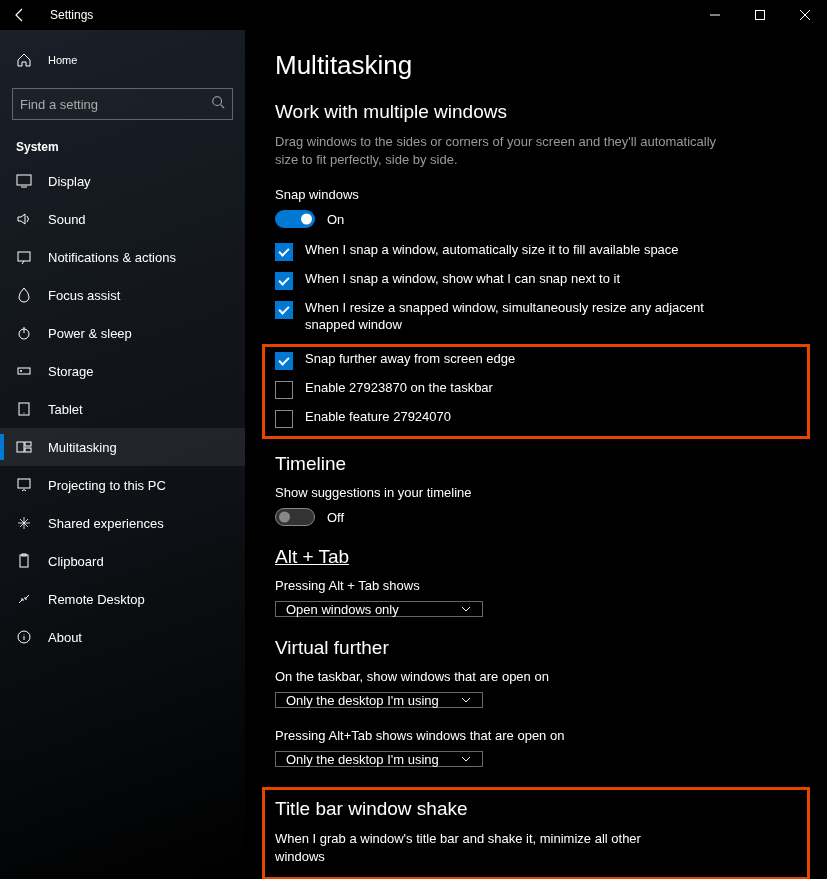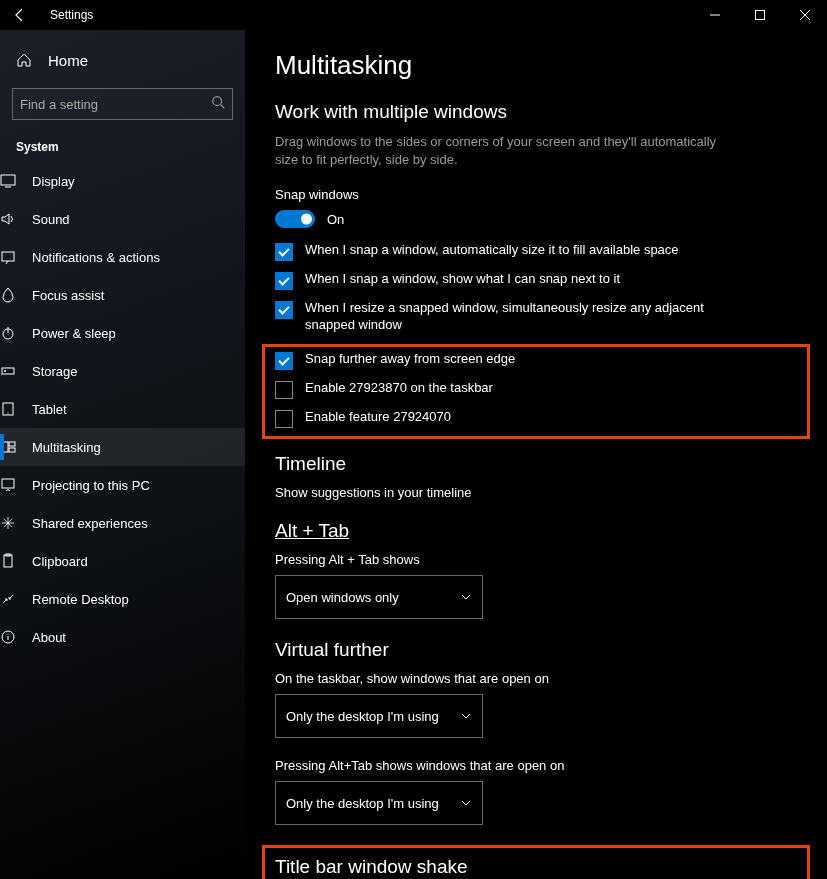--- a/index.html
+++ b/index.html
@@ -8,48 +8,48 @@
 .titlebar { height: 30px; display: flex; align-items: center; background: #000; }
 .titlebar .back { width: 40px; display: flex; align-items: center; justify-content: center; height: 100%; cursor: pointer; }
 .titlebar .title { font-size: 12px; padding-left: 10px; color: #fff; }
 .titlebar .spacer { flex: 1; }
 .winbtn { width: 45px; height: 30px; display: flex; align-items: center; justify-content: center; cursor: pointer; }
 .winbtn svg { width: 10px; height: 10px; }
 .body { flex: 1; display: flex; overflow: hidden; }
 .sidebar { width: 245px; background: linear-gradient(160deg, #1a1f28 0%, #0d1014 60%, #000 100%); padding-top: 10px; display: flex; flex-direction: column; }
 .home { display: flex; align-items: center; height: 40px; padding-left: 16px; gap: 16px; cursor: pointer; }
 .home .icon { width: 16px; display: flex; justify-content: center; }
-.home span { font-size: 15px; }
+.home span { font-size: 11px; }
 .search { margin: 8px 12px; height: 32px; border: 1px solid #666; display: flex; align-items: center; padding: 0 7px; background: rgba(255,255,255,0.02); }
 .search input { flex: 1; background: transparent; border: none; outline: none; color: #fff; font-size: 13px; }
 .search input::placeholder { color: #aaa; }
 .search .sicon { color: #aaa; }
 .cat { padding: 12px 16px 8px 16px; font-size: 12px; font-weight: 600; color: #fff; }
-.navitem { display: flex; align-items: center; height: 38px; gap: 16px; cursor: pointer; font-size: 13px; position: relative; }
+.navitem { display: flex; align-items: center; height: 38px; padding-left: 16px; gap: 16px; cursor: pointer; font-size: 13px; position: relative; }
 .navitem .icon { width: 16px; display: flex; justify-content: center; }
 .navitem.active { background: rgba(255,255,255,0.08); }
 .navitem.active::before { content: ""; position: absolute; left: 0; top: 6px; bottom: 6px; width: 4px; background: #0078d4; }
 .content { flex: 1; background: #000; padding: 20px 30px; overflow-y: auto; }
 .h1 { font-size: 26px; font-weight: 400; margin-bottom: 20px; }
 .h2 { font-size: 19px; font-weight: 400; margin-bottom: 10px; margin-top: 10px; }
 .desc { font-size: 13px; color: #9a9a9a; margin-bottom: 18px; line-height: 1.4; max-width: 450px; }
 .label { font-size: 13px; margin-bottom: 8px; margin-top: 6px; }
 .toggle-row { display: flex; align-items: center; gap: 12px; margin-bottom: 14px; }
 .toggle { width: 40px; height: 18px; border-radius: 9px; position: relative; cursor: pointer; }
 .toggle.on { background: #0078d4; }
 .toggle.off { background: #333; border: 1px solid #888; }
 .toggle .knob { width: 11px; height: 11px; border-radius: 50%; background: #fff; position: absolute; top: 50%; transform: translateY(-50%); }
 .toggle.on .knob { right: 3px; }
 .toggle.off .knob { left: 3px; background: #888; }
 .toggle-row .state { font-size: 13px; }
 .check-row { display: flex; align-items: flex-start; gap: 12px; margin-bottom: 10px; font-size: 13px; line-height: 1.3; max-width: 450px; }
 .check { width: 18px; height: 18px; border: 1px solid #888; flex-shrink: 0; display: flex; align-items: center; justify-content: center; cursor: pointer; margin-top: 1px; }
 .check.checked { background: #0078d4; border-color: #0078d4; }
 .check.checked::after { content: ""; width: 4px; height: 8px; border: solid #fff; border-width: 0 2px 2px 0; transform: rotate(45deg); margin-top: -2px; }
-.dropdown { width: 208px; height: 44px; border: 1px solid #666; background: #000; display: flex; align-items: center; justify-content: space-between; padding: 0 10px; font-size: 13px; cursor: pointer; margin-bottom: 20px; }
+.dropdown { width: 208px; height: 16px; border: 1px solid #666; background: #000; display: flex; align-items: center; justify-content: space-between; padding: 0 10px; font-size: 13px; cursor: pointer; margin-bottom: 20px; }
 .hl { border: 3px solid #e64500; padding: 4px 10px; margin: 4px -13px 14px -13px; }
 .hl2 { border: 3px solid #e64500; padding: 8px 10px 2px 10px; margin: 10px -13px 0 -13px; }
 svg { fill: currentColor; }
 .chev { width: 12px; height: 12px; }
 </style>
 </head>
 <body>
 
 <div class="window">
   <div class="titlebar">
@@ -250,20 +250,26 @@
           <span>Enable 27923870 on the taskbar</span>
         </div>
         <div class="check-row" style="margin-bottom:4px;">
           <div class="check"></div>
           <span>Enable feature 27924070</span>
         </div>
       </div>
 
       <div class="h2">Timeline</div>
       <div class="label">Show suggestions in your timeline</div>
+      <div class="toggle-row">
+        <div class="toggle off">
+            <div class="knob"></div>
+          </div>
+        <div class="state">Off</div>
+      </div>
 
       <div class="h2" style="margin-top:20px;text-decoration:underline;">Alt + Tab</div>
       <div class="label">Pressing Alt + Tab shows</div>
       <div class="dropdown">
         <span>Open windows only</span>
         <svg class="chev" viewBox="0 0 12 12">
             <path d="M2 4 L6 8 L10 4" stroke="#fff" fill="none"></path>
           </svg>
       </div>
 

